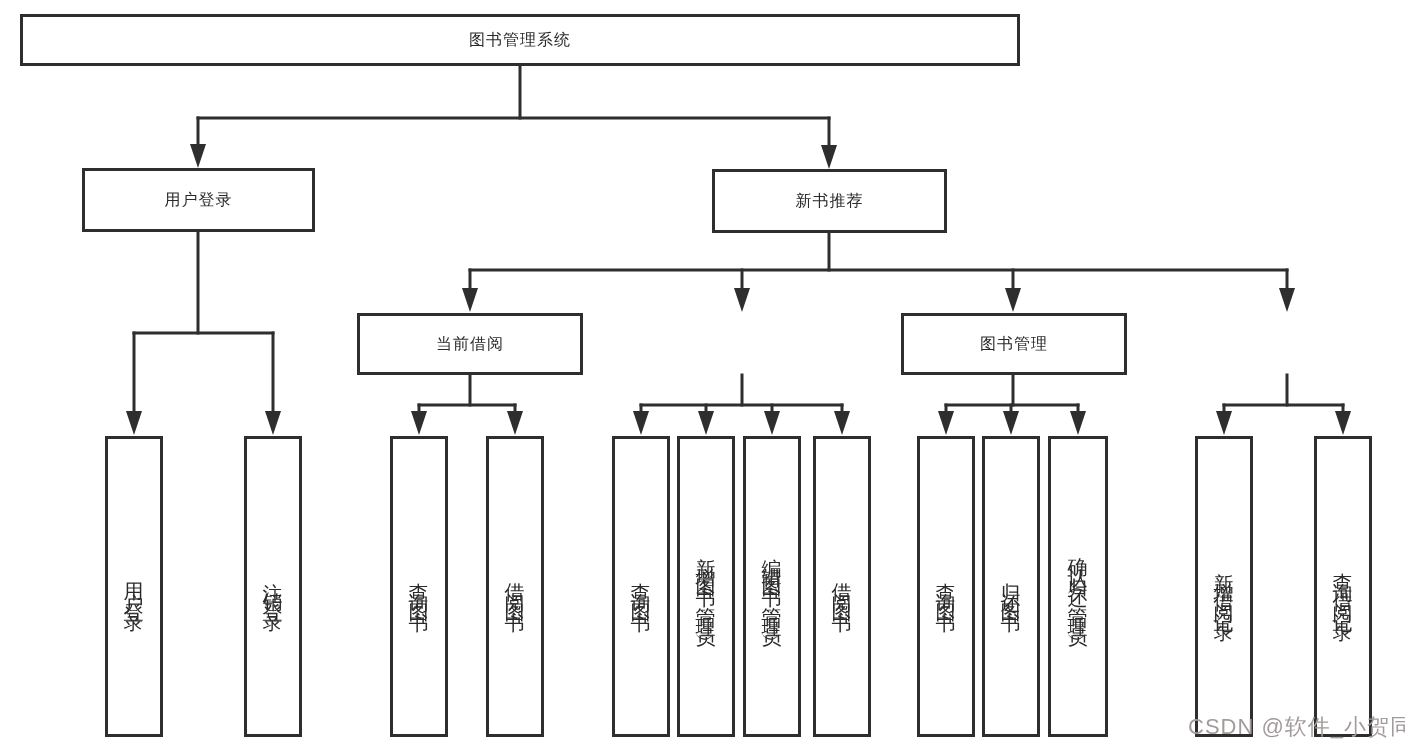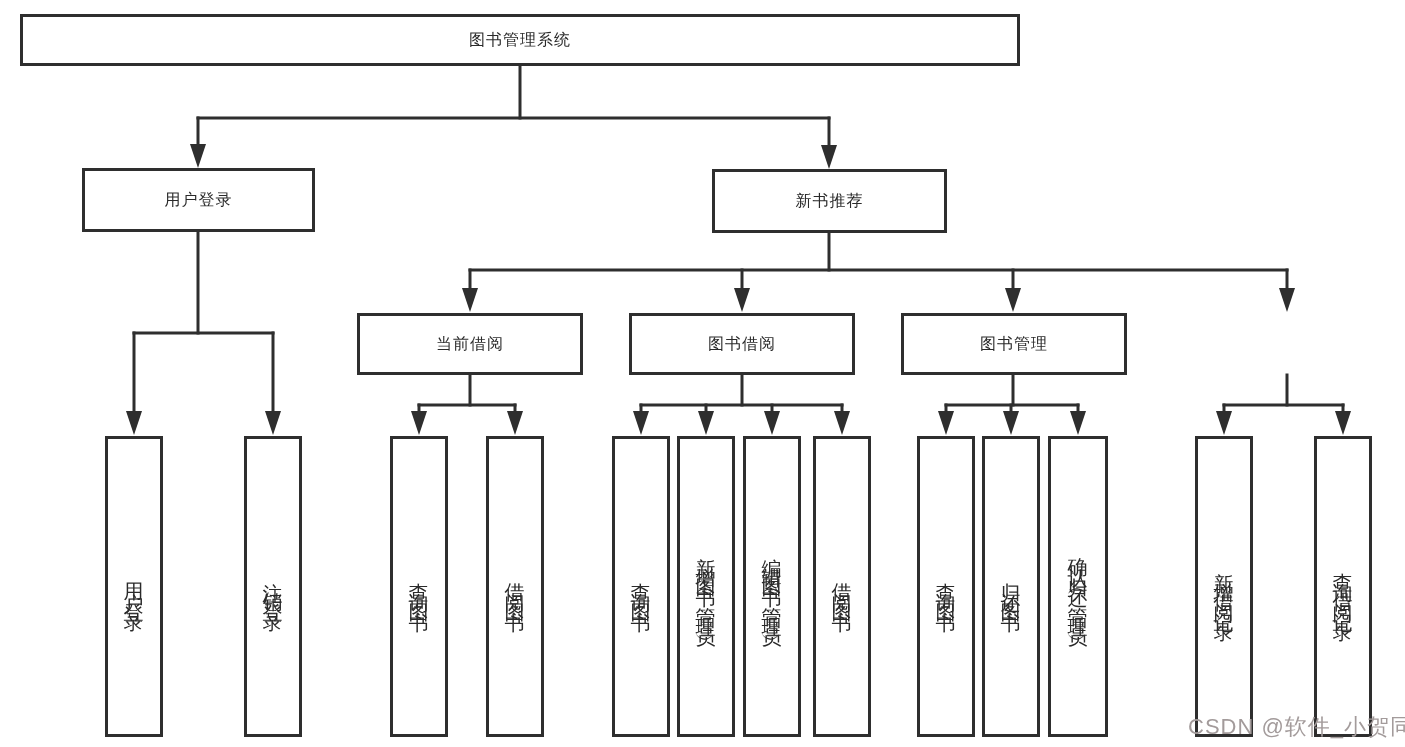--- a/index.html
+++ b/index.html
@@ -107,21 +107,20 @@
       <polygon points="1335,411 1351,411 1343,435"></polygon>
     </g>
   </svg>
 
   <div class="hbox" style="left:20px;top:14px;width:1000px;height:52px">图书管理系统</div>
 
   <div class="hbox" style="left:82px;top:168px;width:233px;height:64px">用户登录</div>
   <div class="hbox" style="left:712px;top:169px;width:235px;height:64px">新书推荐</div>
 
   <div class="hbox" style="left:357px;top:313px;width:226px;height:62px">当前借阅</div>
-  <div class="hbox" style="left:629px;top:313px;width:226px;height:62px">图书借阅</div>
   <div class="hbox" style="left:901px;top:313px;width:226px;height:62px">图书管理</div>
 
   <div class="vbox" style="left:105px;top:436px;width:58px;height:301px">用户登录</div>
   <div class="vbox" style="left:244px;top:436px;width:58px;height:301px">注销登录</div>
 
   <div class="vbox" style="left:390px;top:436px;width:58px;height:301px">查询图书</div>
   <div class="vbox" style="left:486px;top:436px;width:58px;height:301px">借阅图书</div>
 
   <div class="vbox" style="left:612px;top:436px;width:58px;height:301px">查询图书</div>
   <div class="vbox" style="left:677px;top:436px;width:58px;height:301px">新增图书（管理员）</div>

